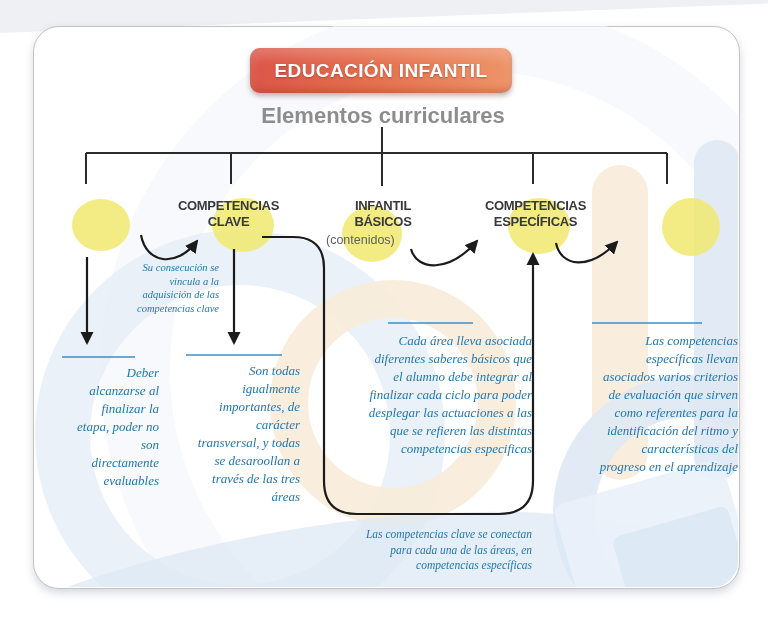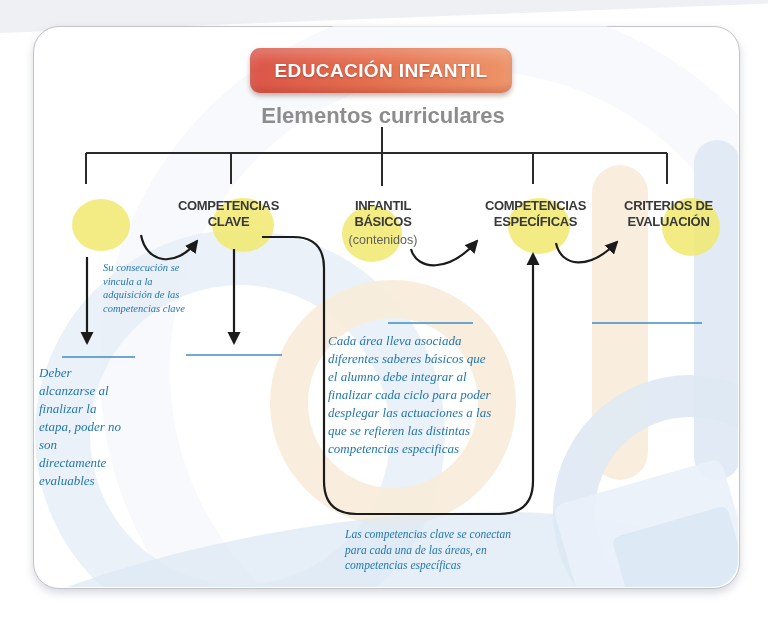--- a/index.html
+++ b/index.html
@@ -35,23 +35,23 @@
     display:flex;align-items:center;justify-content:center;}
   .title-pill span{color:#fff;font-weight:700;font-size:19px;letter-spacing:.4px;
     text-shadow:0 1px 2px rgba(120,40,30,.45);}
   .subtitle{left:233px;top:103px;width:300px;text-align:center;color:#8d8d8d;
     font-weight:700;font-size:22px;z-index:5;}
 
   svg.lines{position:absolute;left:0;top:0;z-index:4;}
 
   .hdr{z-index:5;text-align:center;color:#383838;font-weight:700;font-size:13px;
     line-height:1.2;letter-spacing:-.3px;white-space:pre-line;}
-  .sub{z-index:5;text-align:center;color:#5f5f5f;font-weight:400;font-size:12.5px;}
+  .sub{z-index:5;color:#5f5f5f;font-weight:400;font-size:12.5px;}
   .script{font-family:"Liberation Serif",serif;font-style:italic;color:#2277b0;
-    text-align:left;white-space:pre-line;z-index:5;}
+    text-align:right;white-space:pre-line;z-index:5;}
   .note{font-size:10.5px;line-height:1.3;}
   .para{font-size:13px;line-height:1.38;}
   .loopnote{font-size:11.5px;line-height:1.35;}
 </style>
 </head>
 <body>
 
 <div class="stage">
 
   <div class="abs top-swoosh"></div>
@@ -111,40 +111,54 @@
   </div>
   <div class="abs subtitle">Elementos curriculares</div>
 
   <div class="abs hdr" style="left:166px;top:198px;width:125px;">COMPETENCIAS
 CLAVE</div>
   <div class="abs hdr" style="left:326px;top:198px;width:114px;">INFANTIL
 BÁSICOS</div>
   <div class="abs sub" style="left:326px;top:233px;width:114px;">(contenidos)</div>
   <div class="abs hdr" style="left:473px;top:198px;width:125px;">COMPETENCIAS
 ESPECÍFICAS</div>
-  <div class="abs hdr" style="left:606px;top:198px;width:125px;">CRITERIOS DE
-EVALUACIÓN</div>
 
   <div class="abs script note" style="left:103px;top:261px;width:116px;">Su consecución se
 vincula a la
 adquisición de las
 competencias clave</div>
 
   <div class="abs script para" style="left:39px;top:364px;width:120px;">Deber
 alcanzarse al
 finalizar la
 etapa, poder no
 son
 directamente
 evaluables</div>
+  <div class="abs script para" style="left:168px;top:362px;width:132px;">Son todas
+igualmente
+importantes, de
+carácter
+transversal, y todas
+se desaroollan a
+través de las tres
+áreas</div>
   <div class="abs script para" style="left:328px;top:332px;width:204px;">Cada área lleva asociada
 diferentes saberes básicos que
 el alumno debe integrar al
 finalizar cada ciclo para poder
 desplegar las actuaciones a las
 que se refieren las distintas
 competencias especificas</div>
+  <div class="abs script para" style="left:562px;top:332px;width:176px;">Las competencias
+específicas llevan
+asociados varios criterios
+de evaluación que sirven
+como referentes para la
+identificación del ritmo y
+características del
+progreso en el aprendizaje</div>
 
-  <div class="abs script loopnote" style="left:345px;top:527px;width:204px;font-family:Liberation Serif, serif;">Las competencias clave se conectan
+  <div class="abs script loopnote" style="left:328px;top:527px;width:204px;font-family:Liberation Serif, serif;">Las competencias clave se conectan
 para cada una de las áreas, en
 competencias específicas</div>
 
 </div>
 
 </body></html>

